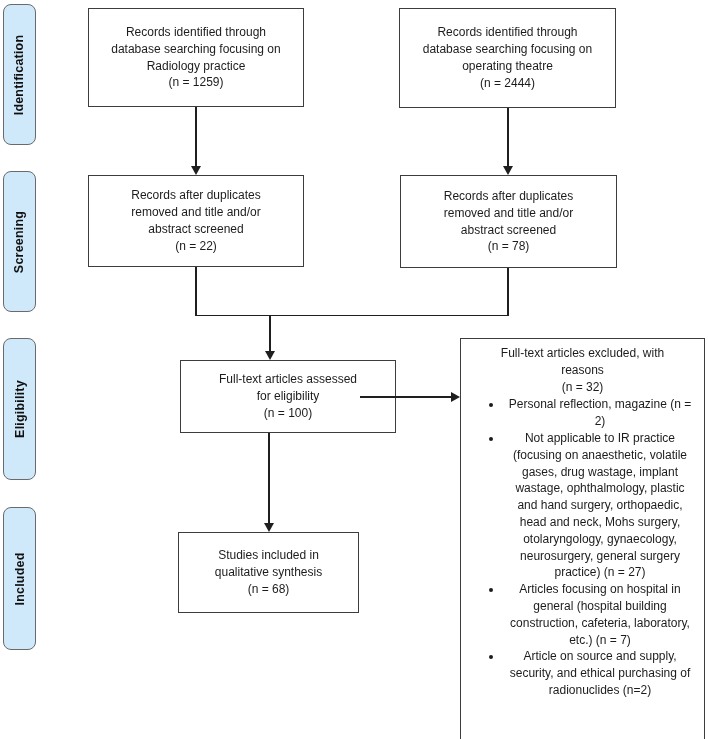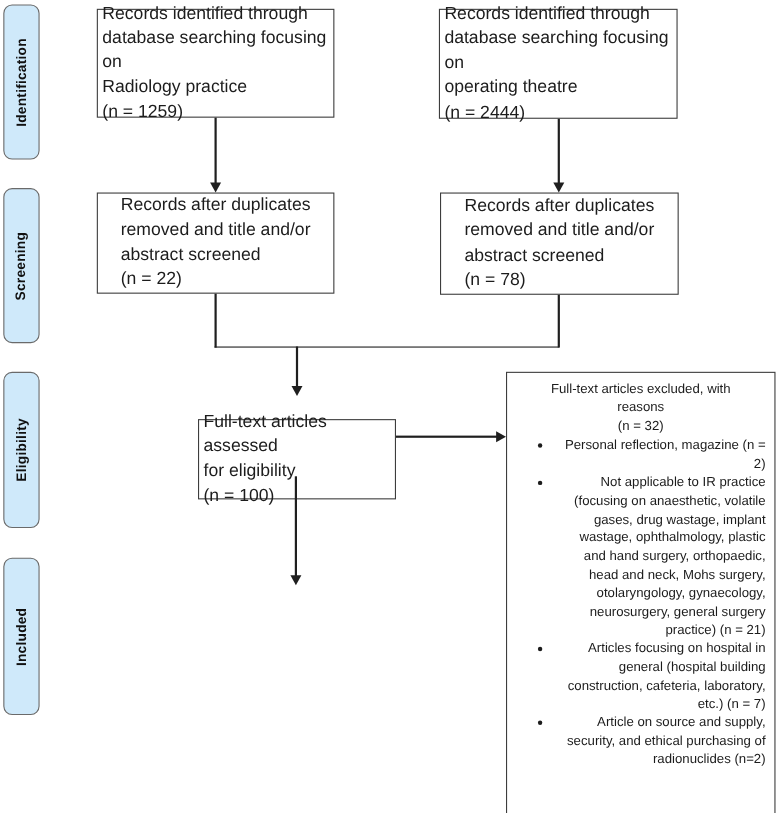--- a/index.html
+++ b/index.html
@@ -44,31 +44,31 @@
 
   
   .fbox {
     position: absolute;
     background: #ffffff;
     border: 1.6px solid #3d3d3d;
     box-sizing: border-box;
     display: flex;
     align-items: center;
     justify-content: center;
-    text-align: left;
-    font-size: 16px;
+    text-align: center;
+    font-size: 12px;
     line-height: 1.4;
     white-space: pre-line;
     padding: 2px 4px;
   }
   #box-records-radiology  { left: 88px;  top: 8px;   width: 216px; height: 99px; }
   #box-records-theatre    { left: 399px; top: 8px;   width: 217px; height: 100px; }
   #box-screened-radiology { left: 88px;  top: 175px; width: 216px; height: 92px; }
   #box-screened-theatre   { left: 400px; top: 175px; width: 217px; height: 93px; }
-  #box-fulltext-assessed  { left: 180px; top: 360px; width: 180px; height: 73px; margin-top: 21px; }
+  #box-fulltext-assessed  { left: 180px; top: 360px; width: 216px; height: 73px; }
   #box-included-studies   { left: 178px; top: 532px; width: 181px; height: 81px; }
 
   
   #box-excluded {
     position: absolute;
     left: 460px; top: 338px; width: 245px; height: 435px;
     background: #ffffff;
     border: 1.6px solid #3d3d3d;
     box-sizing: border-box;
     font-size: 12px;
@@ -79,21 +79,21 @@
     text-align: center;
     white-space: pre-line;
     margin: 0 0 1px 0;
   }
   #box-excluded ul {
     margin: 0;
     padding: 0 2px 0 36px;
     list-style: disc outside;
   }
   #box-excluded li {
-    text-align: right;
+    text-align: center;
     margin: 0;
     padding-left: 1px;
   }
 
   
   .line {
     position: absolute;
     background: #1f1f1f;
   }
   .arrow-down {
@@ -141,28 +141,31 @@
 removed and title and/or
 abstract screened
 (n = 22)</div>
   <div class="fbox" id="box-screened-theatre">Records after duplicates
 removed and title and/or
 abstract screened
 (n = 78)</div>
   <div class="fbox" id="box-fulltext-assessed">Full-text articles assessed
 for eligibility
 (n = 100)</div>
+  <div class="fbox" id="box-included-studies">Studies included in
+qualitative synthesis
+(n = 68)</div>
 
   <div id="box-excluded">
     <div class="ex-title">Full-text articles excluded, with
 reasons
 (n = 32)</div>
     <ul>
       <li>Personal reflection, magazine (n = 2)</li>
-      <li>Not applicable to IR practice (focusing on anaesthetic, volatile gases, drug wastage, implant wastage, ophthalmology, plastic and hand surgery, orthopaedic, head and neck, Mohs surgery, otolaryngology, gynaecology, neurosurgery, general surgery practice) (n = 21)</li>
+      <li>Not applicable to IR practice (focusing on anaesthetic, volatile gases, drug wastage, implant wastage, ophthalmology, plastic and hand surgery, orthopaedic, head and neck, Mohs surgery, otolaryngology, gynaecology, neurosurgery, general surgery practice) (n = 27)</li>
       <li>Articles focusing on hospital in general (hospital building construction, cafeteria, laboratory, etc.) (n = 7)</li>
       <li>Article on source and supply, security, and ethical purchasing of radionuclides (n=2)</li>
     </ul>
   </div>
 
   <div class="line" style="left:195px; top:107px; width:1.6px; height:60px;"></div>
   <div class="arrow-down" style="left:191px; top:166px;"></div>
 
   <div class="line" style="left:507px; top:108px; width:1.6px; height:59px;"></div>
   <div class="arrow-down" style="left:503px; top:166px;"></div>

